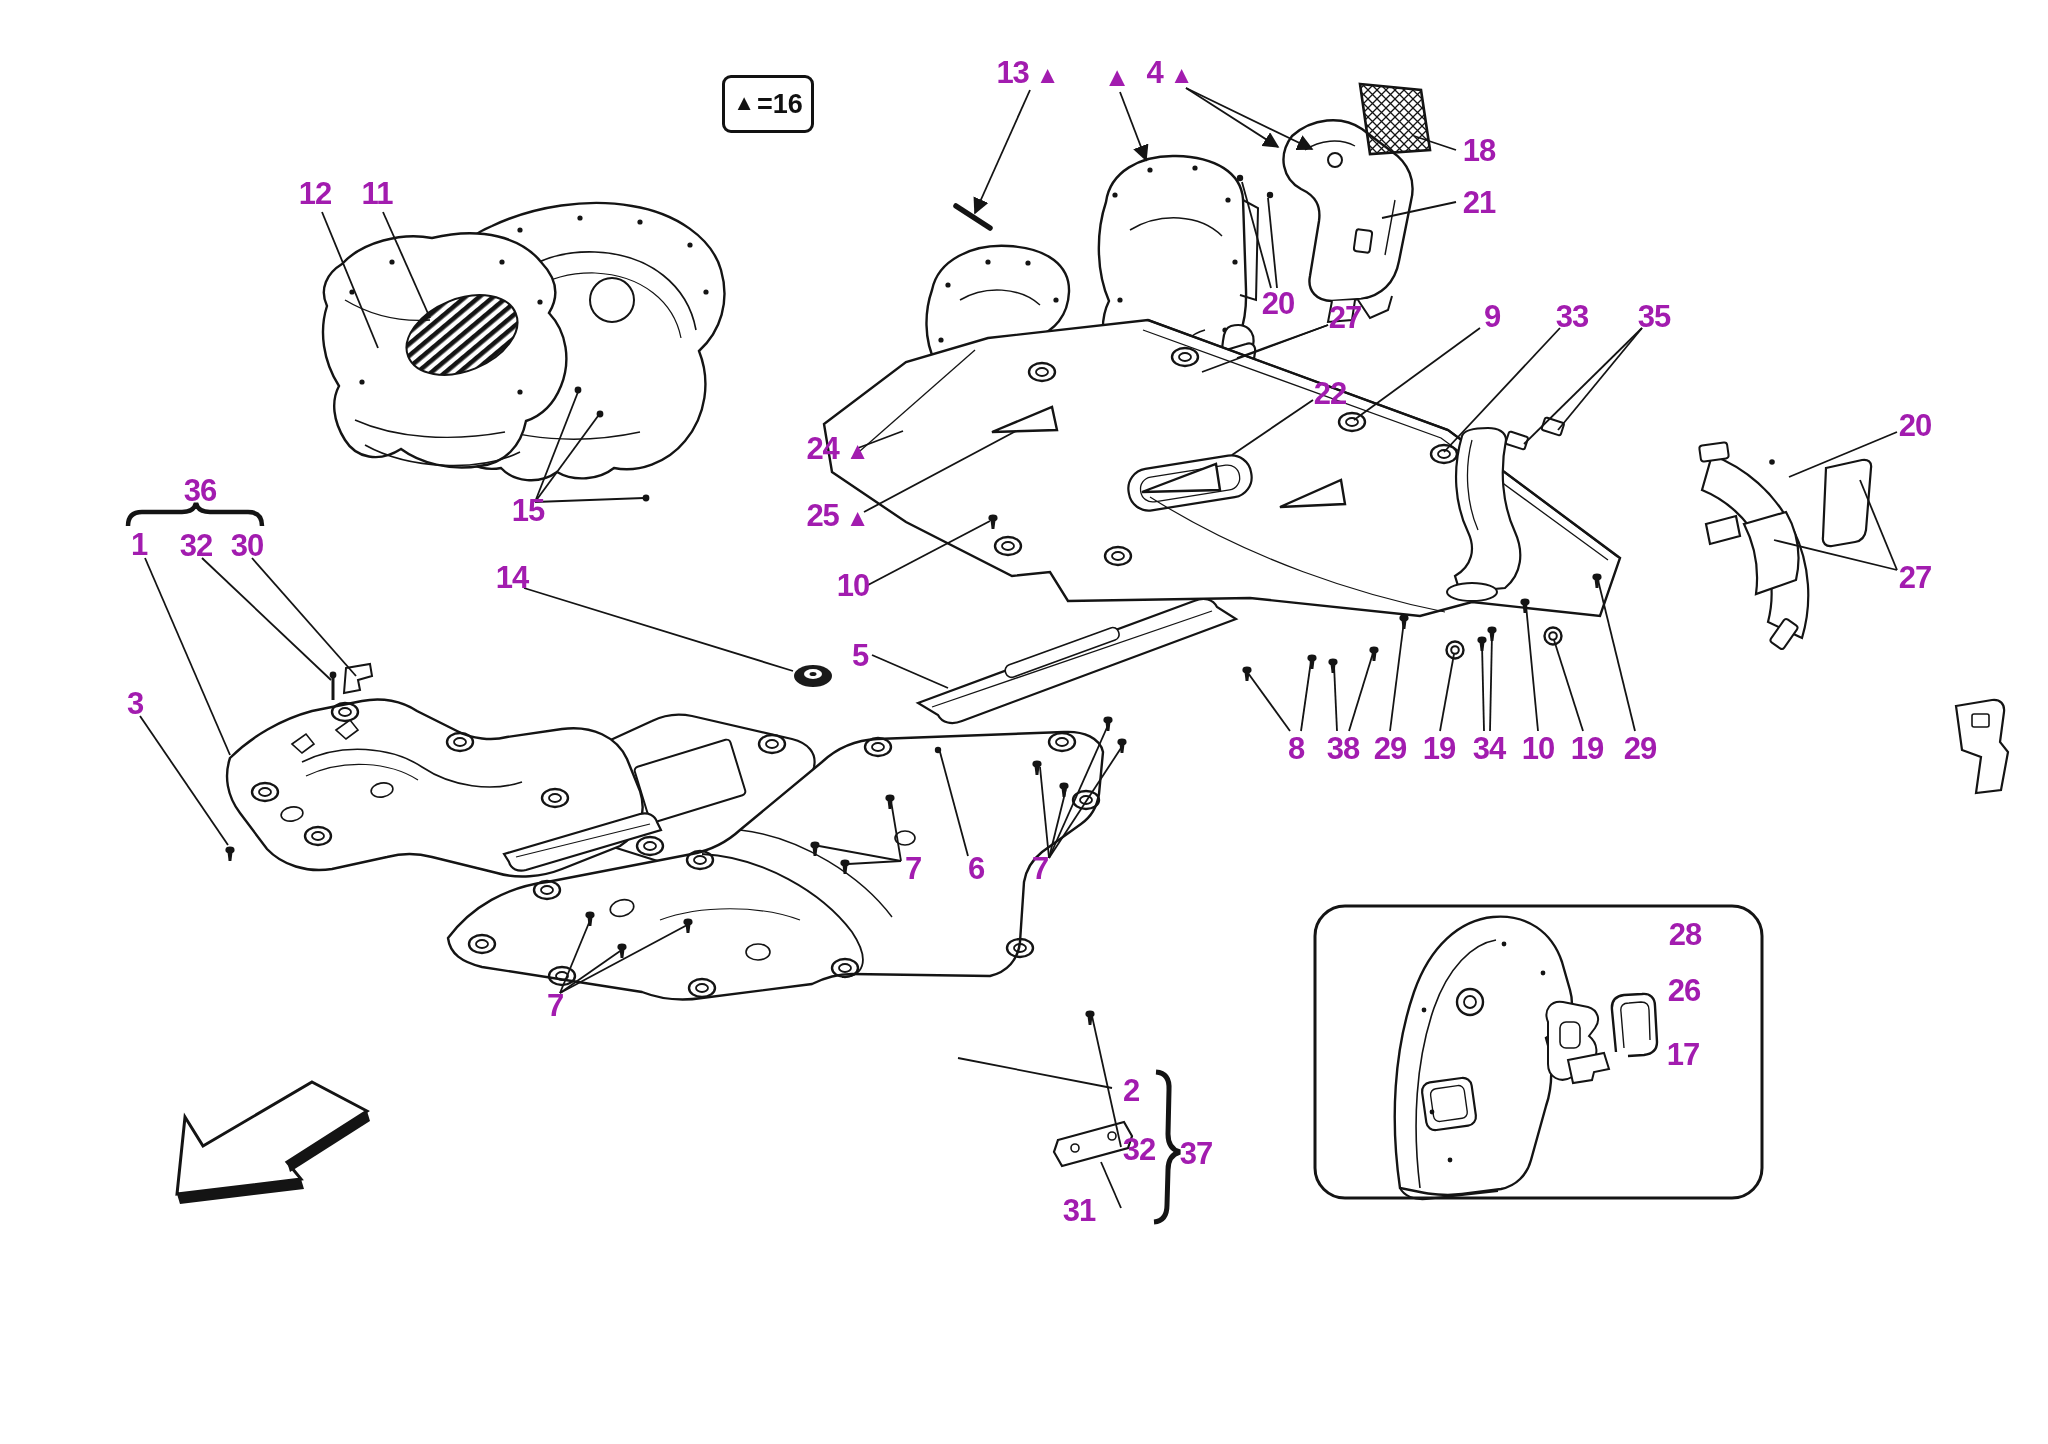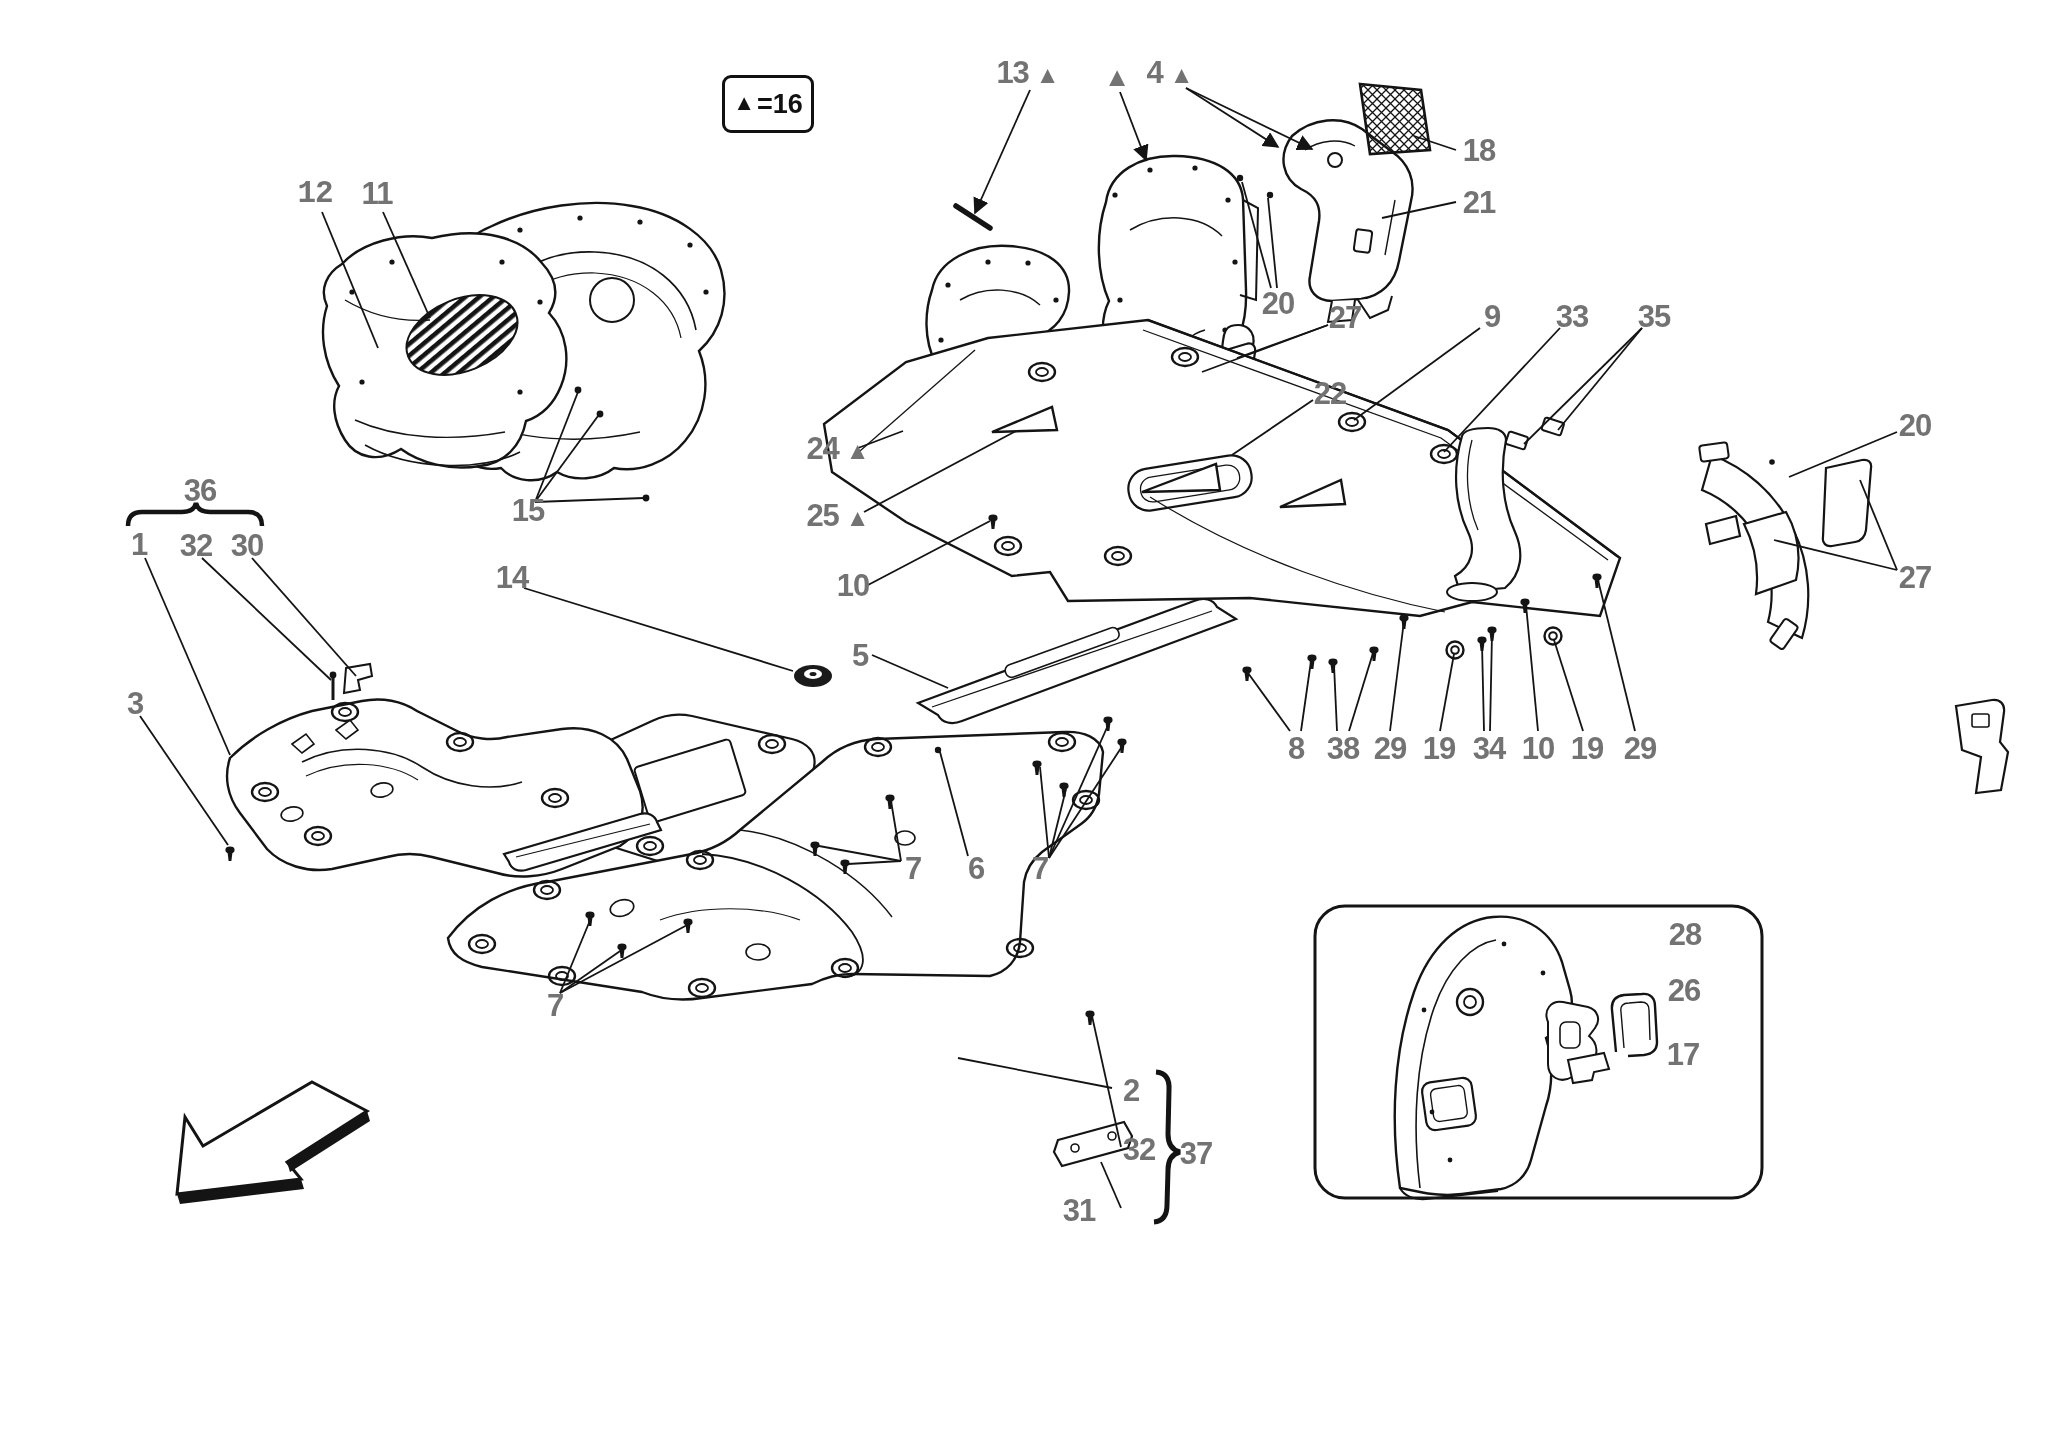--- a/index.html
+++ b/index.html
@@ -5,21 +5,21 @@
   html,body{margin:0;padding:0;background:#ffffff;}
   .stage{position:relative;width:2048px;height:1444px;background:#fff;overflow:hidden;
          font-family:"Liberation Sans",sans-serif;}
   .stage svg{position:absolute;left:0;top:0;}
   .legend{position:absolute;left:722px;top:75px;width:86px;height:52px;border:3px solid #111;
           border-radius:9px;display:flex;align-items:center;justify-content:center;
           font-weight:bold;font-size:27px;color:#111;background:#fff;}
   .legend .mk{font-size:22px;margin-right:2px;transform:translateY(-1px);}
   #callouts{position:absolute;left:0;top:0;width:100%;height:100%;}
   .co{position:absolute;transform:translate(-50%,-50%);font-weight:bold;font-size:31px;
-      color:#737373;white-space:nowrap;line-height:1;letter-spacing:-1px;}
+      color:#a21caf;white-space:nowrap;line-height:1;letter-spacing:-1px;}
   .co .tri{font-size:24px;margin-left:7px;letter-spacing:0;}
   .co .tri.lone{margin-left:0;font-size:27px;}
 </style>
 </head>
 <body>
 
 <div class="stage">
 
 <svg viewBox="0 0 2048 1444" width="2048" height="1444">
   <defs>
@@ -382,21 +382,21 @@
     </g>
   </g>
 </svg>
 
 <div class="legend">
   <span class="mk">▲</span>
       <span>=16</span>
 </div>
 
 <div id="callouts">
-      <div class="co" style="left: 315px; top: 193px; font-family: Liberation Mono, monospace;"><span>12</span></div>
+      <div class="co" style="left: 315px; top: 193px;"><span>12</span></div>
       <div class="co" style="left: 377px; top: 193px;"><span>11</span></div>
       <div class="co" style="left: 1028px; top: 72px;"><span>13</span><span class="tri">▲</span></div>
       <div class="co" style="left: 1117px; top: 75px;"><span class="tri lone">▲</span></div>
       <div class="co" style="left: 1170px; top: 72px;"><span>4</span><span class="tri">▲</span></div>
       <div class="co" style="left: 1479px; top: 150px;"><span>18</span></div>
       <div class="co" style="left: 1479px; top: 202px;"><span>21</span></div>
       <div class="co" style="left: 1278px; top: 303px;"><span>20</span></div>
       <div class="co" style="left: 1345px; top: 317px;"><span>27</span></div>
       <div class="co" style="left: 1330px; top: 393px;"><span>22</span></div>
       <div class="co" style="left: 1492px; top: 316px;"><span>9</span></div>

